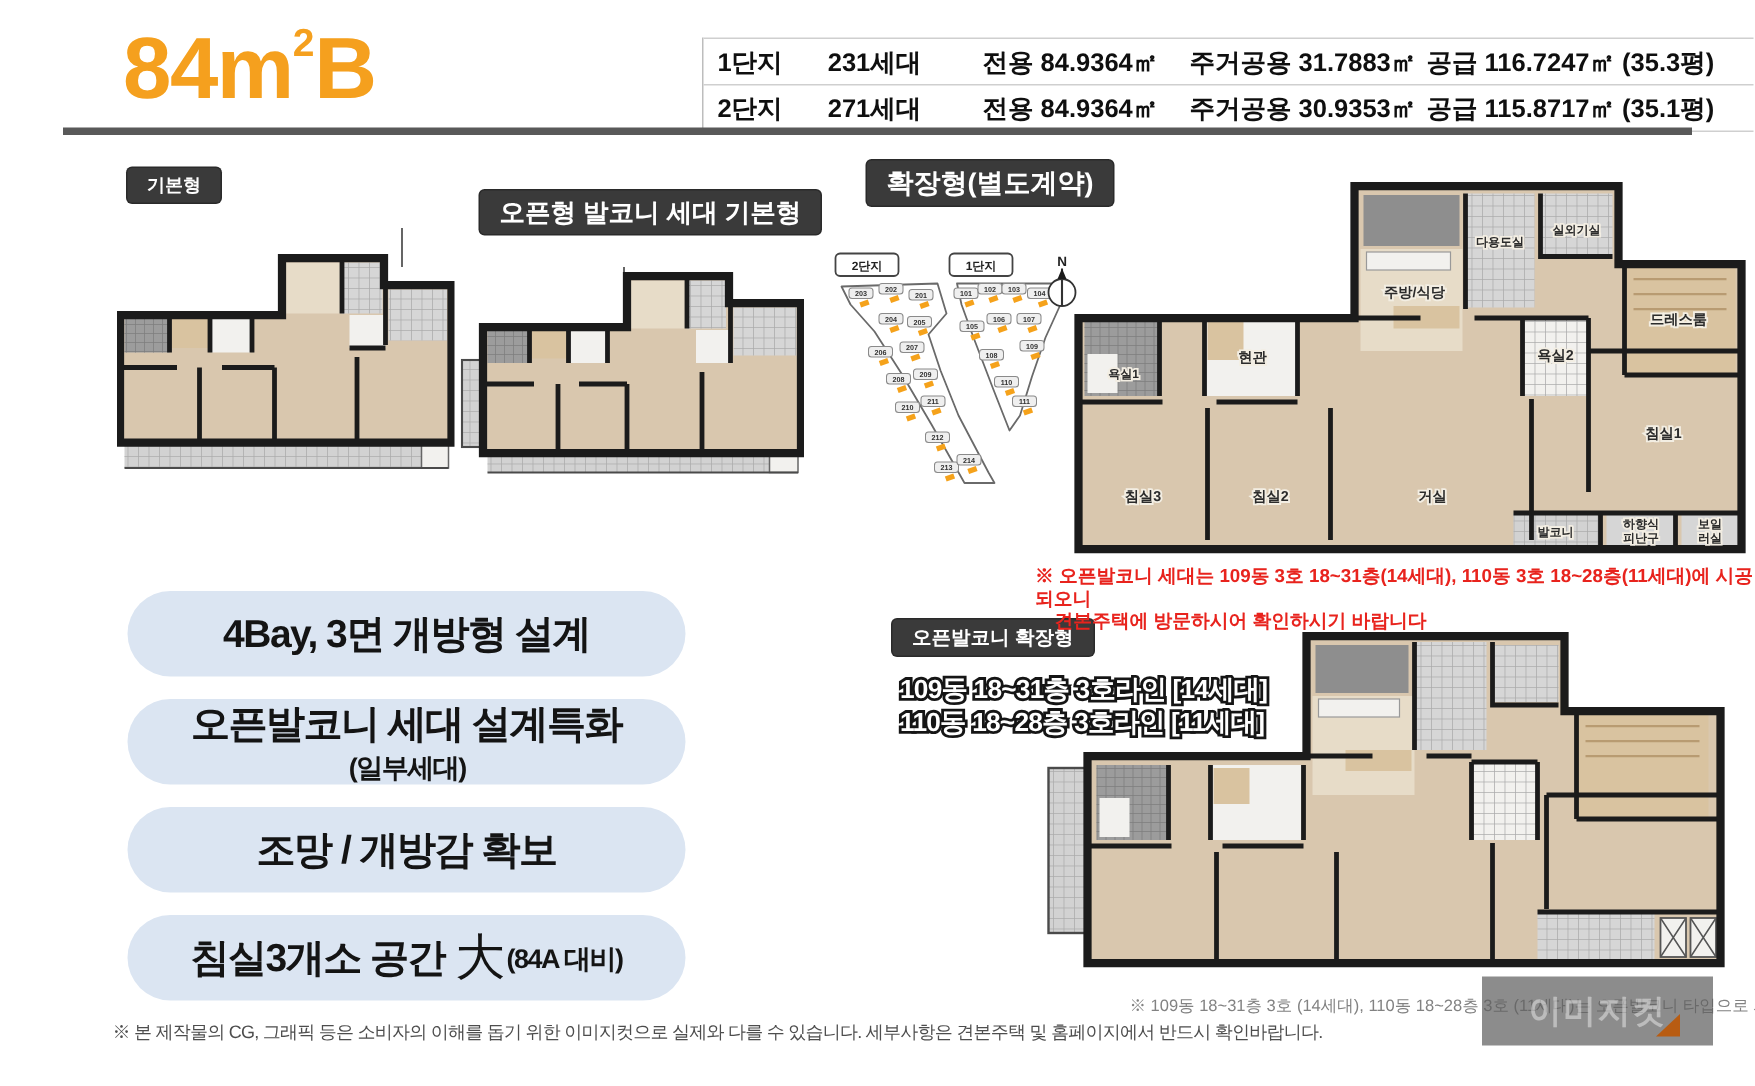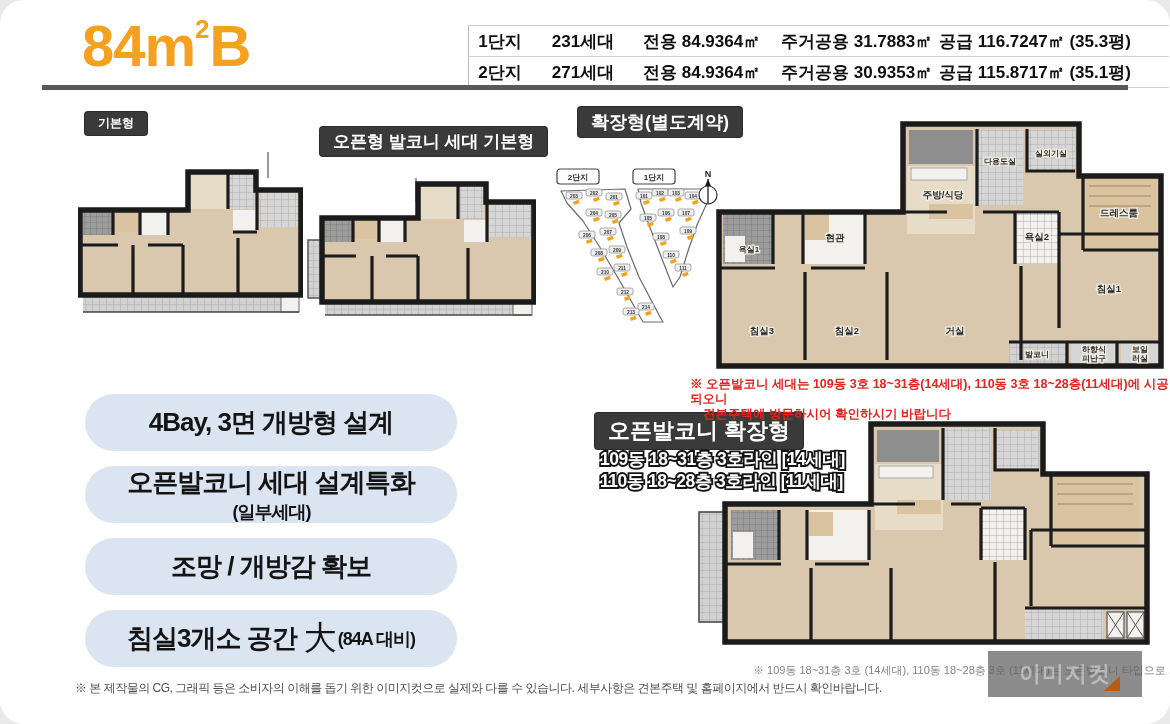--- a/index.html
+++ b/index.html
@@ -1,40 +1,40 @@
 <!DOCTYPE html>
 <html><head>
 <meta charset="utf-8">
 <style>
   html,body{margin:0;padding:0;background:#e9e9e9;}
   .slide{position:relative;width:1170px;height:724px;background:#ffffff;overflow:hidden;
-         font-family:"Liberation Sans",sans-serif;border-radius:24px;}
+         font-family:"Liberation Sans",sans-serif;}
   .abs{position:absolute;}
 
   
   .title{left:82px;top:12px;font-size:58px;font-weight:800;color:#F5A01E;letter-spacing:-1px;}
   .title sup{font-size:26px;font-weight:800;vertical-align:28px;letter-spacing:0;}
   .htable{left:468px;top:25px;width:700px;border-left:1.5px solid #BDBDBD;}
   .hrow{display:flex;align-items:center;height:30px;border-top:1.2px solid #CFCFCF;
         font-size:17px;font-weight:700;color:#0f0f0f;white-space:nowrap;}
   .hrow.last{border-bottom:1.2px solid #CFCFCF;}
   .hc1{width:62px;text-align:center;}
   .hc2{width:104px;text-align:center;}
-  .hc3{width:138px;margin-left:8px;}
+  .hc3{width:138px;margin-left:20px;}
   .hc4{width:158px;}
   .hc5{width:210px;}
   .divider{left:42px;top:85px;width:1086px;height:5px;background:#595959;}
 
   
   .dlabel{background:#3A3A3A;color:#fff;font-weight:700;border-radius:3px;
           padding:3px 13px;white-space:nowrap;box-shadow:0 0 0 1px #2a2a2a;}
   .lab-basic{left:85px;top:112px;font-size:12px;}
   .lab-open-basic{left:320px;top:127px;font-size:17px;}
   .lab-extended{left:578px;top:107px;font-size:18px;}
-  .lab-open-extended{left:595px;top:413px;font-size:22px;}
+  .lab-open-extended{left:595px;top:413px;font-size:13px;}
 
   
   .rednote{left:690px;top:377px;font-size:12.5px;font-weight:700;color:#E8231D;line-height:15px;}
   .rednote .l2{padding-left:13px;}
 
   
   .pill{left:85px;width:372px;height:57px;border-radius:29px;background:#DBE5F2;
         display:flex;align-items:center;justify-content:center;
         font-size:26px;font-weight:800;color:#141414;letter-spacing:-1px;white-space:nowrap;}
   .pill .suffix{font-size:18px;font-weight:700;margin-left:1px;}

